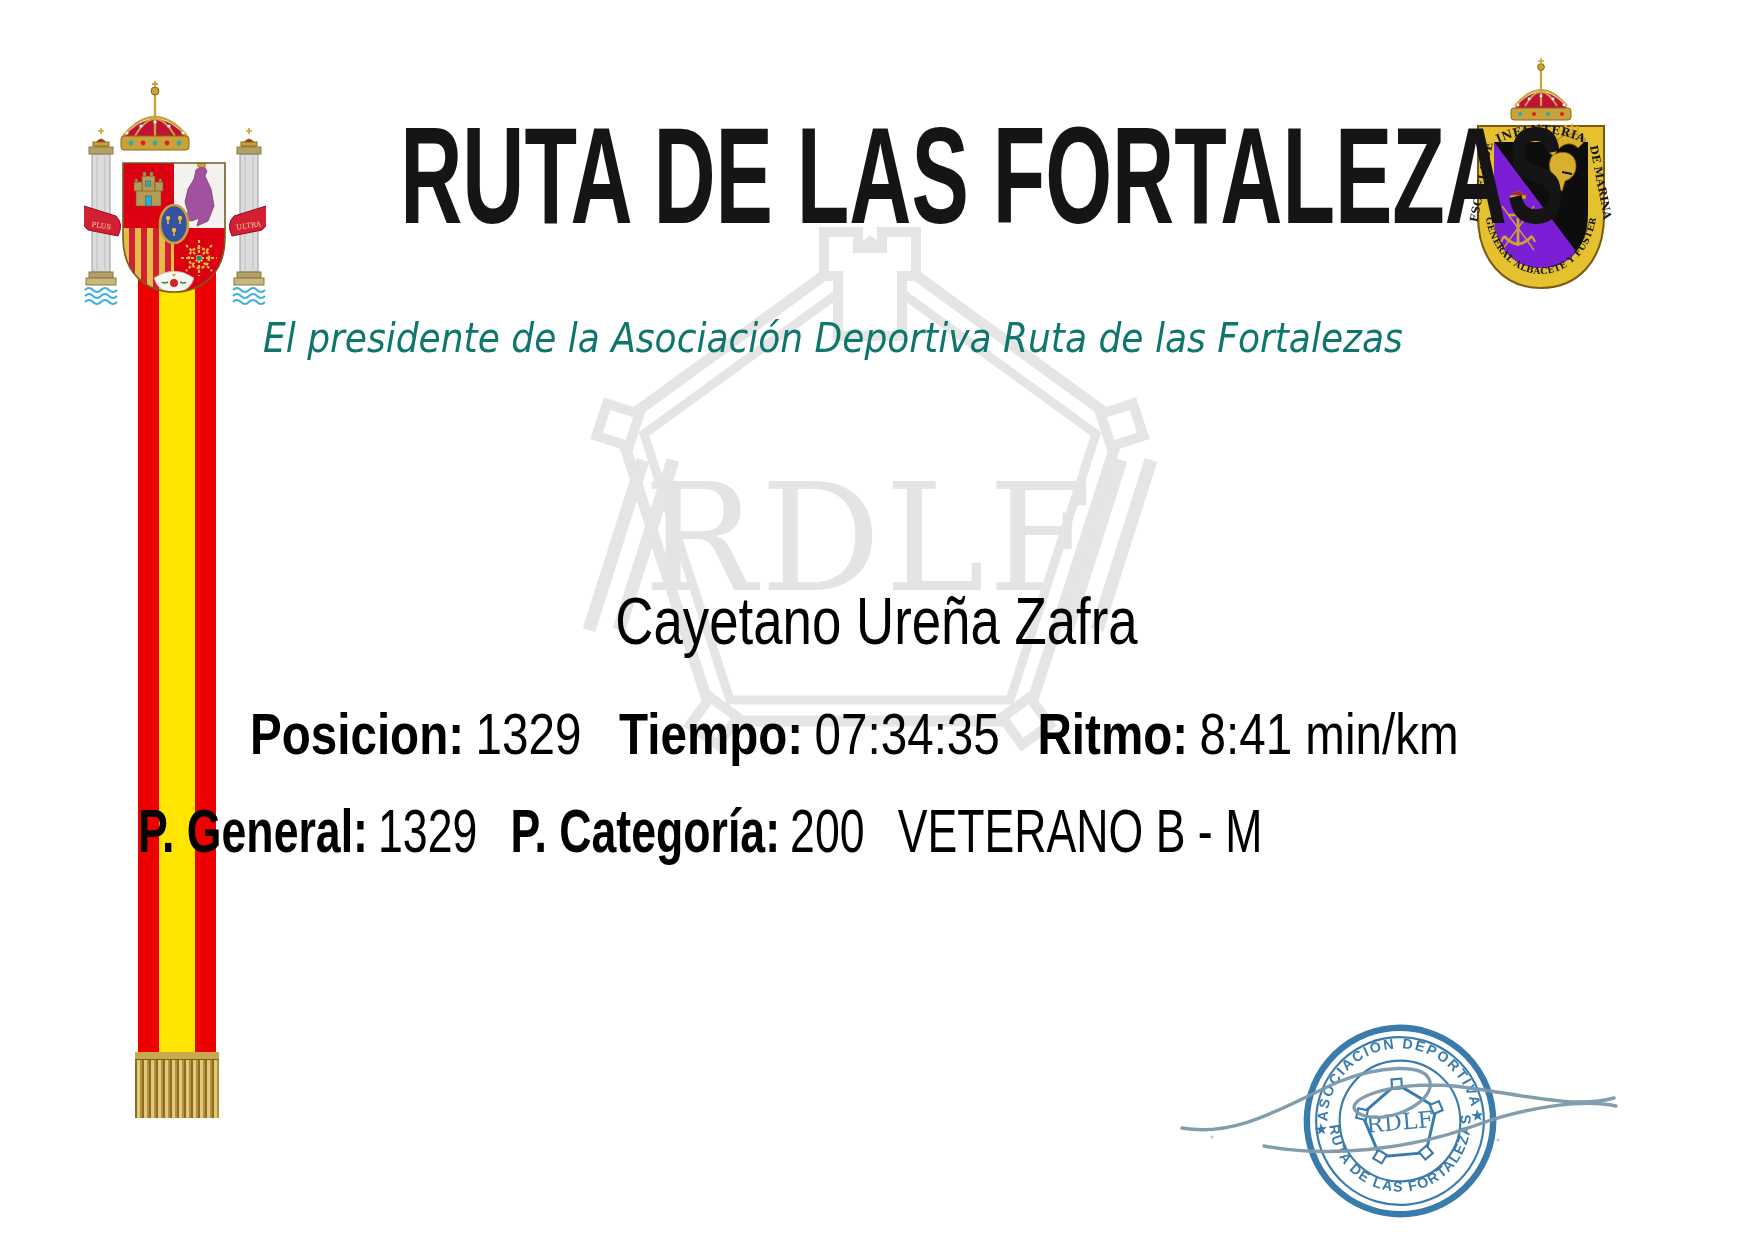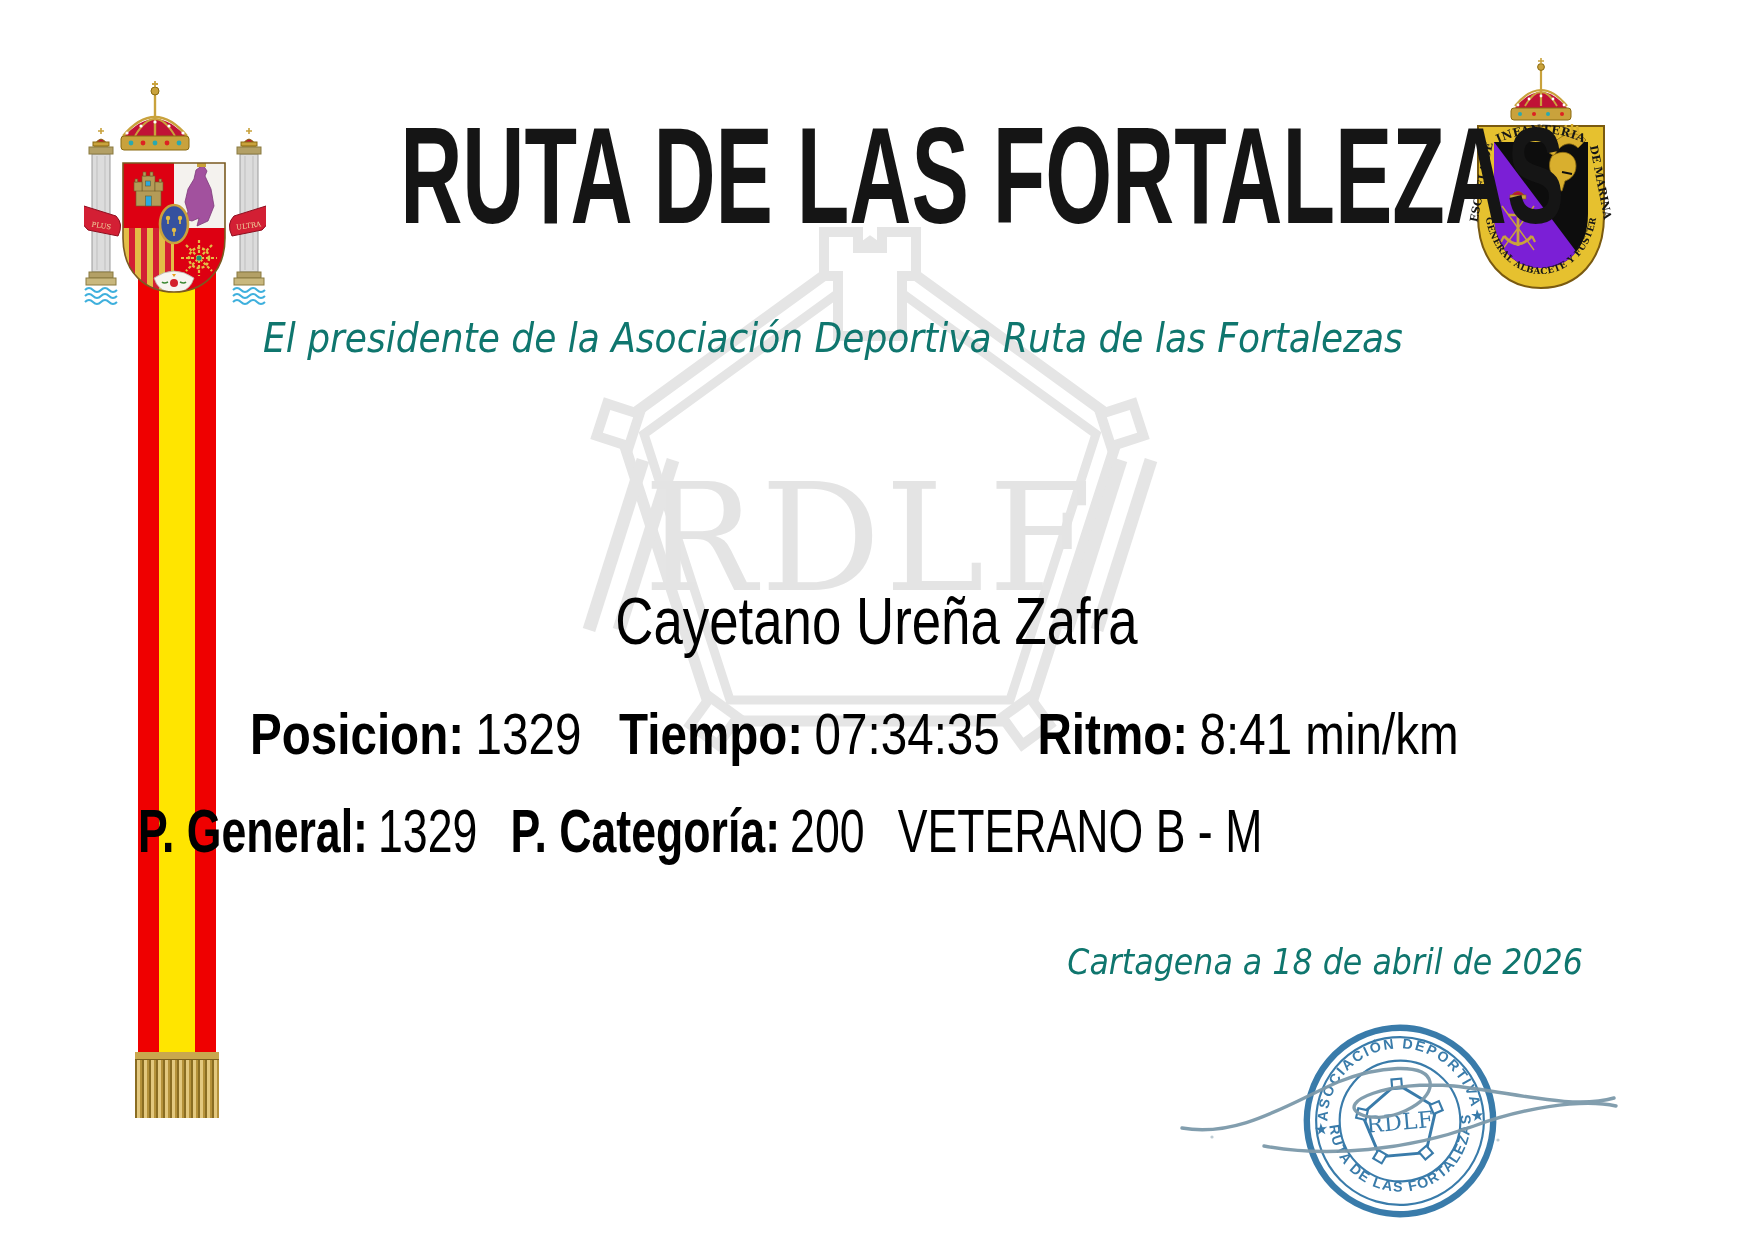--- a/index.html
+++ b/index.html
@@ -279,21 +279,20 @@
 
   <div class="abs row row1">
     <span class="lab">Posicion:</span><span class="val g1">1329</span><span class="lab g2">Tiempo:</span><span class="val g1">07:34:35</span><span class="lab g2">Ritmo:</span><span class="val g1">8:41 min/km</span>
   </div>
 
   <div class="abs row row2">
     <span class="lab">P. General:</span><span class="val g1">1329</span><span class="lab g2">P. Categoría:</span><span class="val g1">200</span><span class="val g2">VETERANO B - M</span>
   </div>
 
   <div class="abs footer script">
-    <div><span class="sq">Cartagena a 18 de abril de 2026</span></div>
   </div>
 
   <svg class="abs z3" style="left:1297px;top:1018px;" width="206" height="206" viewBox="0 0 210 210">
     <defs>
       <path id="arcT" d="M31,105 A74,74 0 1 1 179,105" fill="none"></path>
       <path id="arcB" d="M33,105 A72,72 0 0 0 177,105" fill="none"></path>
     </defs>
     <g transform="rotate(-5 105 105)" stroke="#2b72a4" fill="none" opacity="0.93">
       <circle cx="105" cy="105" r="95" stroke-width="6.5"></circle>
       <circle cx="105" cy="105" r="85.5" stroke-width="2.2"></circle>

